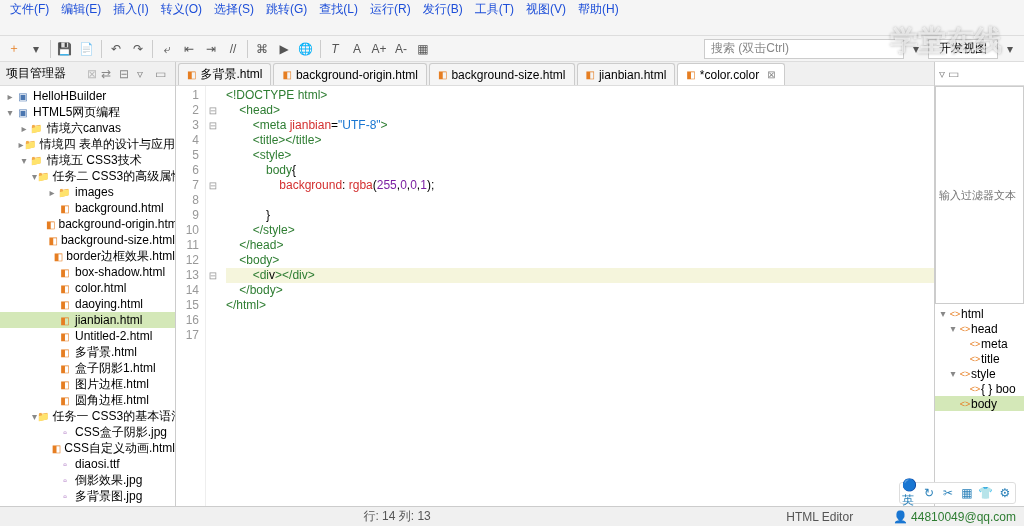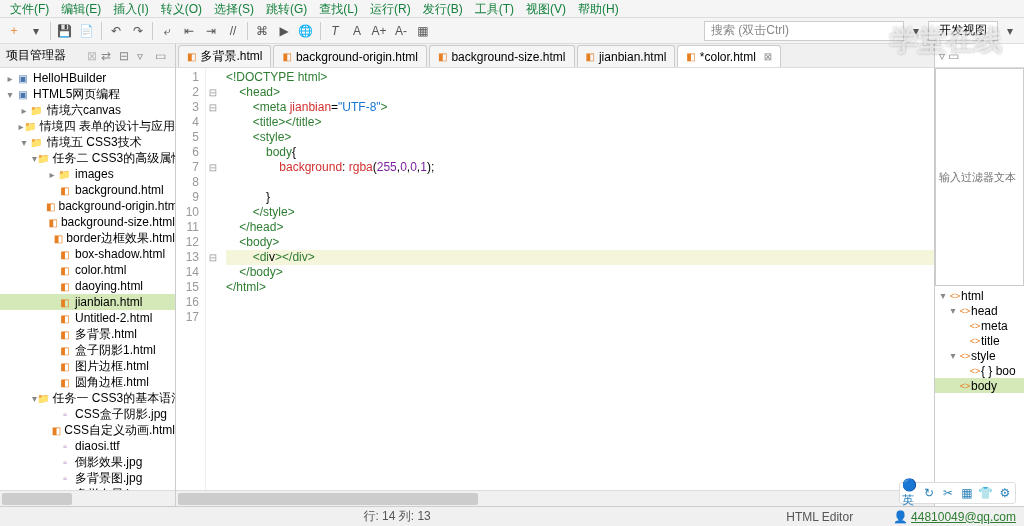--- a/index.html
+++ b/index.html
@@ -1,17 +1,17 @@
 <!DOCTYPE html>
 <html><head>
 <meta charset="utf-8">
 <style>
 *{margin:0;padding:0;box-sizing:border-box;font-family:"Microsoft YaHei",Arial,sans-serif;font-size:12px;user-select:none}
 body{background:#f0f0f0;width:1024px;height:526px;overflow:hidden;position:relative}
-.menubar{height:18px;background:#f5f5f5;border-bottom:1px solid #ddd;display:flex;padding-left:4px;color:#15803d}
+.menubar{height:36px;background:#f5f5f5;border-bottom:1px solid #ddd;display:flex;padding-left:4px;color:#1d4ed8}
 .menubar span{padding:1px 6px;cursor:pointer}
 .toolbar{height:26px;background:#f5f5f5;border-bottom:1px solid #ddd;display:flex;align-items:center;padding:0 4px;gap:2px}
 .tbtn{width:20px;height:20px;display:flex;align-items:center;justify-content:center;cursor:pointer;color:#555;border-radius:2px}
 .tsep{width:1px;height:18px;background:#ccc;margin:0 2px}
 .searchbox{flex:0 0 200px;height:20px;border:1px solid #ccc;background:#fff;padding:0 6px;color:#888;margin-left:auto;display:flex;align-items:center}
 .persp{flex:0 0 70px;height:20px;border:1px solid #ccc;background:#fff;display:flex;align-items:center;justify-content:center;}
 .main{display:flex;height:462px}
 .sidebar{width:176px;background:#fff;border-right:1px solid #ccc;display:flex;flex-direction:column}
 .side-hdr{height:24px;background:#f0f0f0;border-bottom:1px solid #ddd;display:flex;align-items:center;padding:0 6px;gap:4px}
 .side-hdr .title{flex:1}
@@ -276,21 +276,21 @@
         <div class="tab">
           <span class="tico">◧</span>
           <span>background-size.html</span>
         </div>
         <div class="tab">
           <span class="tico">◧</span>
           <span>jianbian.html</span>
         </div>
         <div class="tab active">
           <span class="tico">◧</span>
-          <span>*color.html</span>
+          <span>*color.color</span>
           <span class="close">⊠</span>
         </div>
       </div>
     <div class="code">
       <div class="gutter" id="gutter">
           <div>1</div>
           <div>2</div>
           <div>3</div>
           <div>4</div>
           <div>5</div>
@@ -396,21 +396,21 @@
   </div>
 </div>
 
 <div class="statusbar">
   <span class="sp"></span>
   <span>行: 14 列: 13</span>
   <span class="sp"></span>
   <span>HTML Editor</span>
   <span style="width:40px"></span>
   <span style="color:#2e7d32">👤</span>
-  <span class="user" style="text-decoration:underline;margin-left:3px">44810049@qq.com</span>
+  <span class="user" style="margin-left:3px">44810049@qq.com</span>
 </div>
 
 <div class="floatbar">
   <span>🔵英</span>
   <span>↻</span>
   <span>✂</span>
   <span>▦</span>
   <span>👕</span>
   <span>⚙</span>
 </div>

